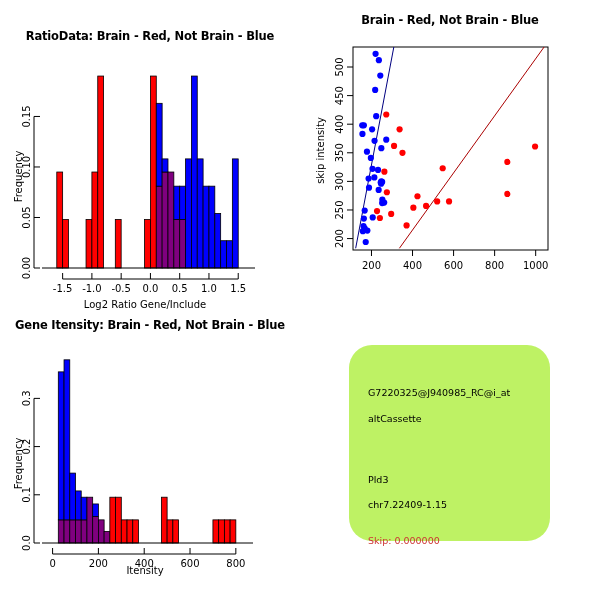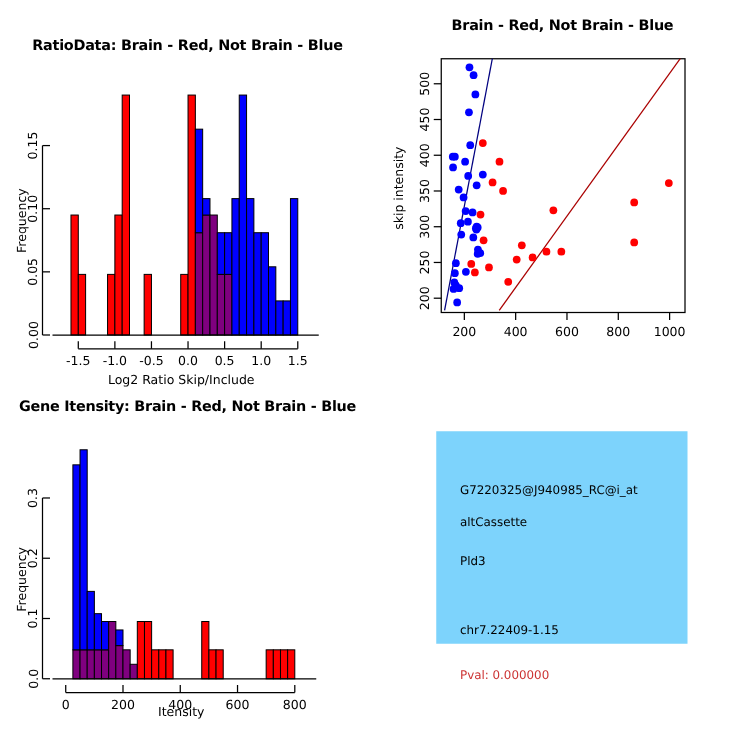--- a/index.html
+++ b/index.html
@@ -15,21 +15,21 @@
   svg{display:block;overflow:visible;}
 </style>
 </head>
 <body>
 
 <div class="panel" style="left:0;top:0;width:300px;height:300px;margin-top:16px;">
   <div class="ttl" style="top:13px;left:0;">RatioData: Brain - Red, Not Brain - Blue</div>
 
   <div class="axname vert" style="left:-17px;top:155px;width:70px;">Frequency</div>
 
-  <div class="axname" style="left:30px;top:283px;width:230px;">Log2 Ratio Skip/Include</div>
+  <div class="axname" style="left:30px;top:283px;width:230px;">Log2 Ratio Gene/Include</div>
 
   <svg id="svg-hist1" style="position:absolute;left:0;top:0;" width="300" height="300">
       <g>
         <rect x="56.77941176470588" y="156.02564102564102" width="5.852941176470594" height="95.97435897435898" fill="#FF0000" stroke="#000" stroke-width="0.8"></rect>
         <rect x="62.63235294117647" y="203.5076923076923" width="5.852941176470601" height="48.49230769230769" fill="#FF0000" stroke="#000" stroke-width="0.8"></rect>
         <rect x="86.04411764705881" y="203.5076923076923" width="5.852941176470608" height="48.49230769230769" fill="#FF0000" stroke="#000" stroke-width="0.8"></rect>
         <rect x="91.89705882352942" y="156.02564102564102" width="5.85294117647058" height="95.97435897435898" fill="#FF0000" stroke="#000" stroke-width="0.8"></rect>
         <rect x="97.75" y="60.051282051282044" width="5.85294117647058" height="191.94871794871796" fill="#FF0000" stroke="#000" stroke-width="0.8"></rect>
         <rect x="115.30882352941175" y="203.5076923076923" width="5.852941176470608" height="48.49230769230769" fill="#FF0000" stroke="#000" stroke-width="0.8"></rect>
         <rect x="144.5735294117647" y="203.5076923076923" width="5.852941176470608" height="48.49230769230769" fill="#FF0000" stroke="#000" stroke-width="0.8"></rect>
@@ -230,20 +230,20 @@
       <line x1="144.2093023255814" y1="254" x2="144.2093023255814" y2="248" stroke="#000" stroke-width="1"></line>
       <text x="144.2093023255814" y="267" font-size="10" font-family="&quot;DejaVu Sans&quot;,&quot;Liberation Sans&quot;,sans-serif" fill="#000" text-anchor="middle">400</text>
       <line x1="190.02325581395348" y1="254" x2="190.02325581395348" y2="248" stroke="#000" stroke-width="1"></line>
       <text x="190.02325581395348" y="267" font-size="10" font-family="&quot;DejaVu Sans&quot;,&quot;Liberation Sans&quot;,sans-serif" fill="#000" text-anchor="middle">600</text>
       <line x1="235.8372093023256" y1="254" x2="235.8372093023256" y2="248" stroke="#000" stroke-width="1"></line>
       <text x="235.8372093023256" y="267" font-size="10" font-family="&quot;DejaVu Sans&quot;,&quot;Liberation Sans&quot;,sans-serif" fill="#000" text-anchor="middle">800</text>
     </svg>
 </div>
 
 <div class="panel" style="left:300px;top:300px;width:300px;height:300px;">
-  <div class="infopanel" id="info-bg" style="left: 49px; top: 45px; width: 201px; height: 170px; background: #7dd3fc;">
+  <div class="infopanel" id="info-bg" style="left: 49px; top: 45px; width: 201px; height: 196px; background: #bef264; border-radius: 23px;">
     <div class="infoline" style="left:19px;top:42px;">G7220325@J940985_RC@i_at</div>
     <div class="infoline" style="left:19px;top:68px;">altCassette</div>
-    <div class="infoline" style="left:19px;top:99px;">Pld3</div>
+    <div class="infoline" style="left:19px;top:129px;">Pld3</div>
     <div class="infoline" style="left:19px;top:154px;">chr7.22409-1.15</div>
-    <div class="infoline" id="pval-line" style="left: 19px; top: 190px; color: rgb(204, 51, 51);">Pval: 0.000000</div>
+    <div class="infoline" id="pval-line" style="left: 19px; top: 190px; color: rgb(204, 51, 51);">Skip: 0.000000</div>
   </div>
 </div>
 
 </body></html>

